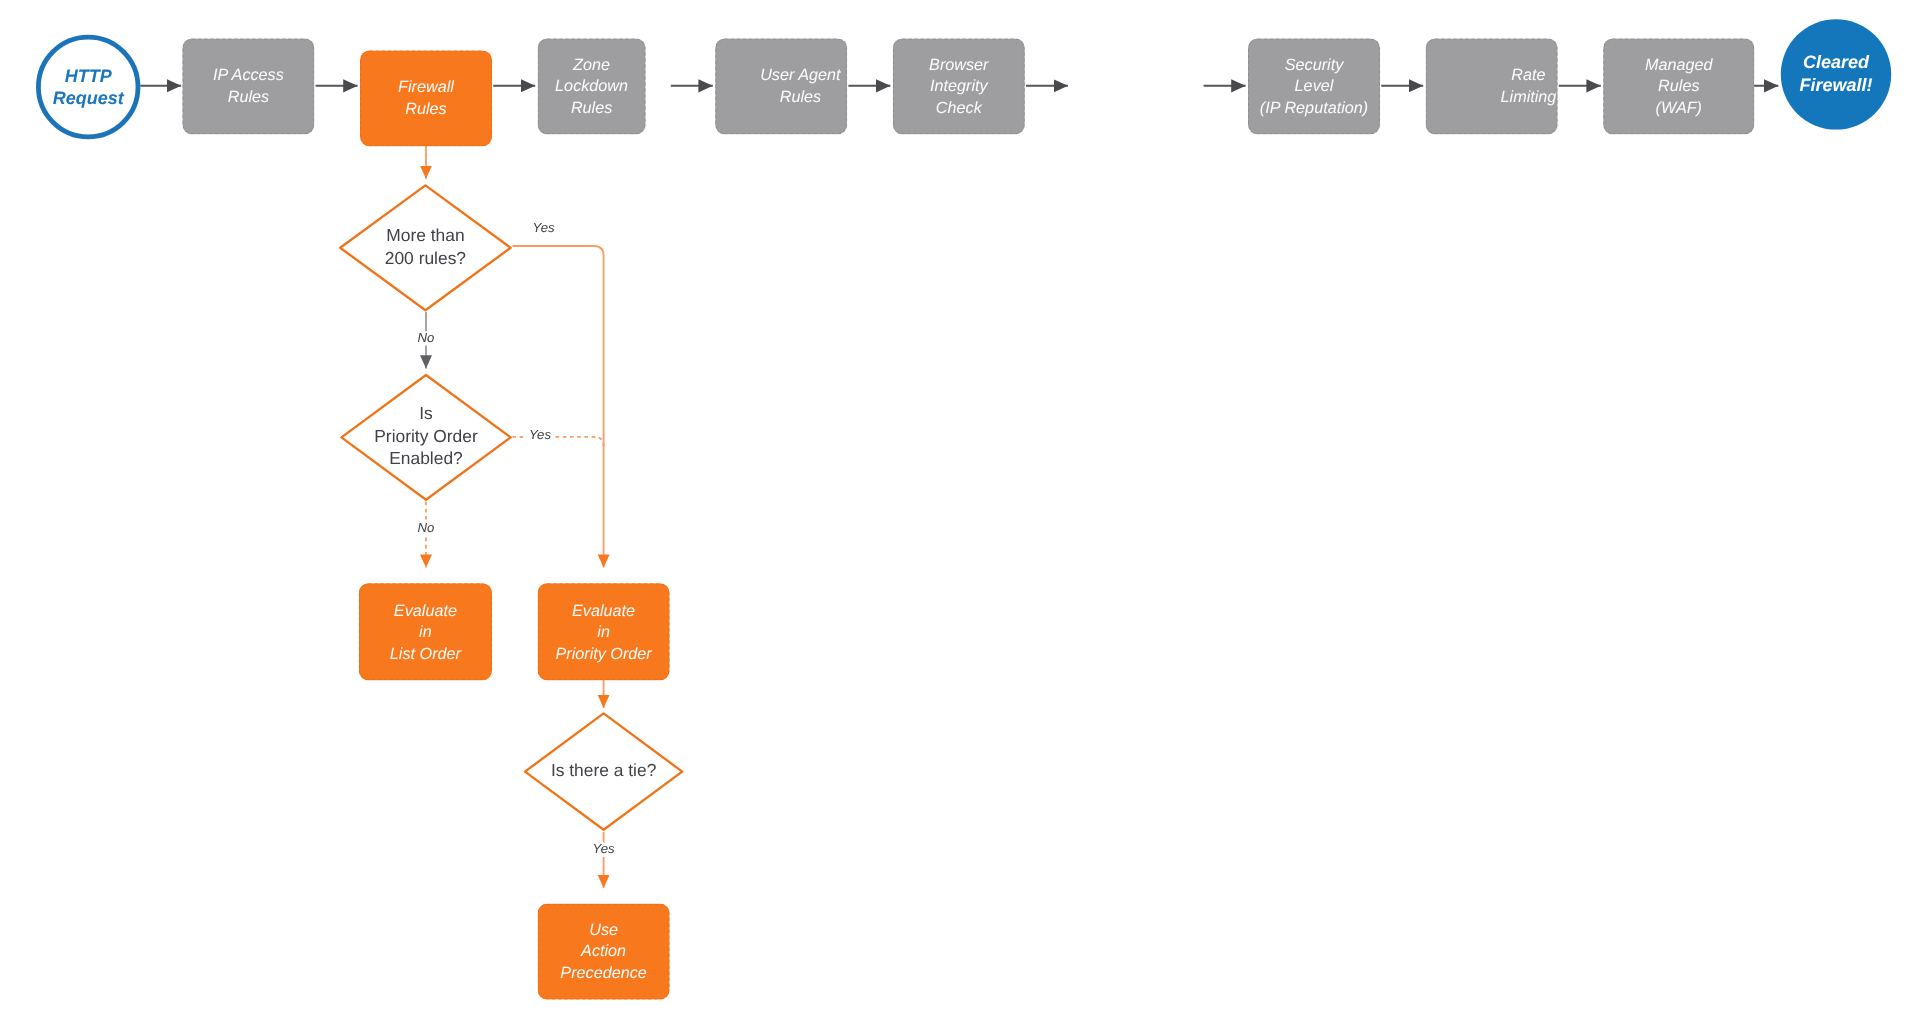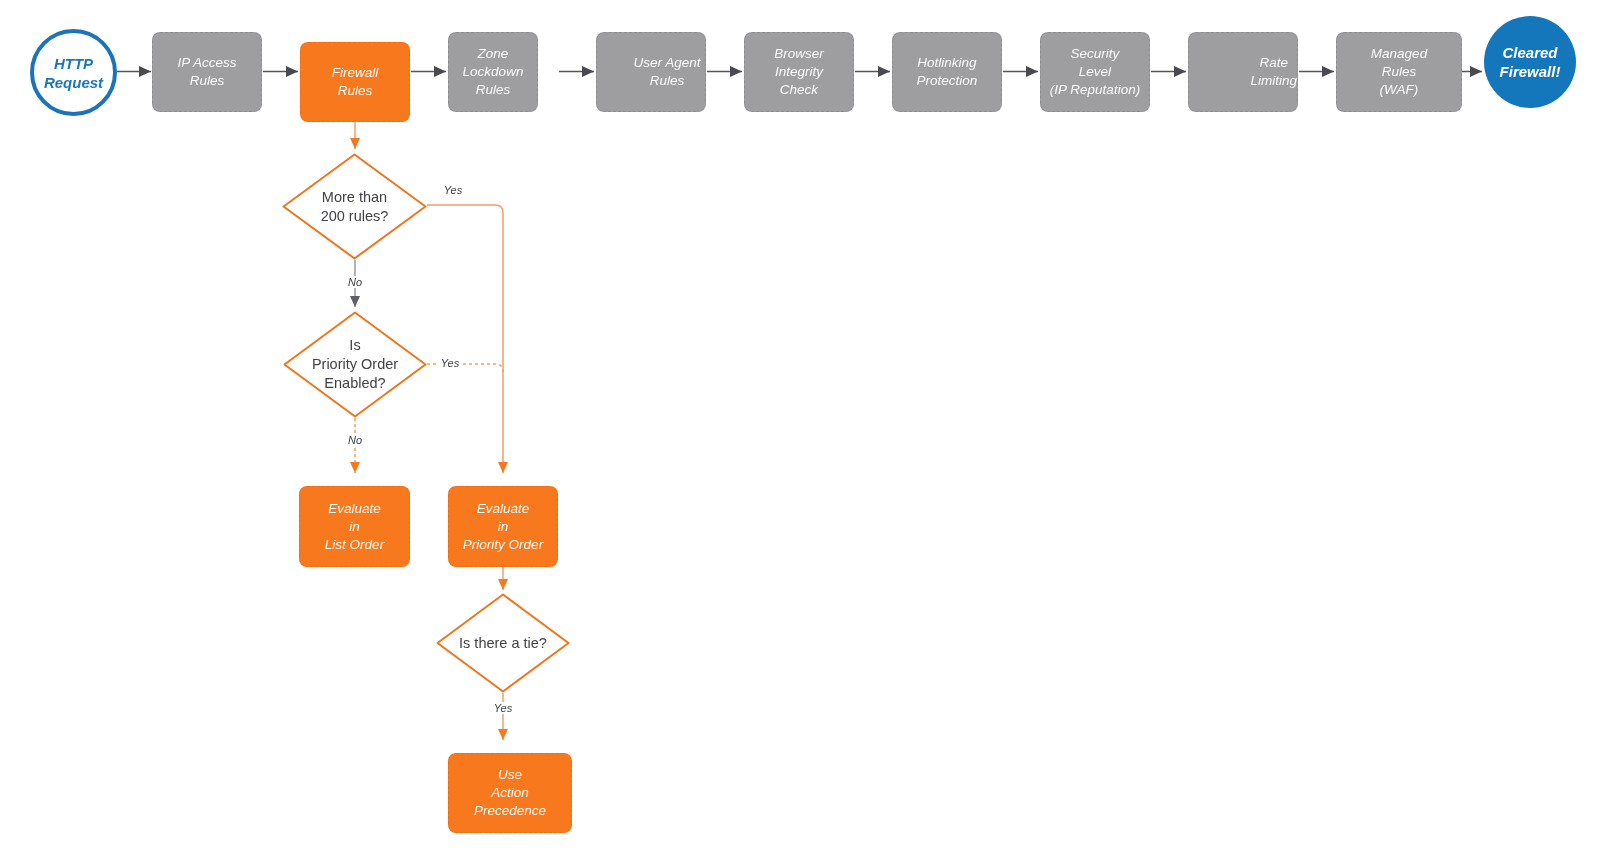--- a/index.html
+++ b/index.html
@@ -89,24 +89,20 @@
   </div>
   <div class="node pbox" style="left:596px;top:32px;width:110px;height:80px;padding-left:32px;">
     <span class="box-label">User Agent
 Rules</span>
   </div>
   <div class="node pbox" style="left:744px;top:32px;width:110px;height:80px;align-items:center;">
     <span class="box-label">Browser
 Integrity
 Check</span>
   </div>
-  <div class="node pbox" style="left:892px;top:32px;width:110px;height:80px;">
-    <span class="box-label">Hotlinking
-Protection</span>
-  </div>
   <div class="node pbox" style="left:1040px;top:32px;width:110px;height:80px;">
     <span class="box-label">Security
 Level
 (IP Reputation)</span>
   </div>
   <div class="node pbox" style="left:1188px;top:32px;width:110px;height:80px;justify-content:flex-end;">
     <span class="box-label">Rate
 Limiting</span>
   </div>
   <div class="node pbox" style="left:1336px;top:32px;width:126px;height:80px;">
@@ -147,21 +143,21 @@
   <div class="node obox" style="left:299px;top:476px;width:111px;height:81px;">
     <span class="box-label">Evaluate
 in
 List Order</span>
   </div>
   <div class="node obox" style="left:448px;top:476px;width:110px;height:81px;">
     <span class="box-label">Evaluate
 in
 Priority Order</span>
   </div>
-  <div class="node obox" style="left:448px;top:743px;width:124px;height:80px;">
+  <div class="node obox" style="left:448px;top:743px;width:110px;height:80px;">
     <span class="box-label">Use
 Action
 Precedence</span>
   </div>
 
   <span class="elabel" style="left:453px;top:190px;">Yes</span>
   <span class="elabel bg" style="left:355px;top:282px;">No</span>
   <span class="elabel bg" style="left:450px;top:363px;">Yes</span>
   <span class="elabel bg" style="left:355px;top:440px;">No</span>
   <span class="elabel bg" style="left:503px;top:708px;">Yes</span>

